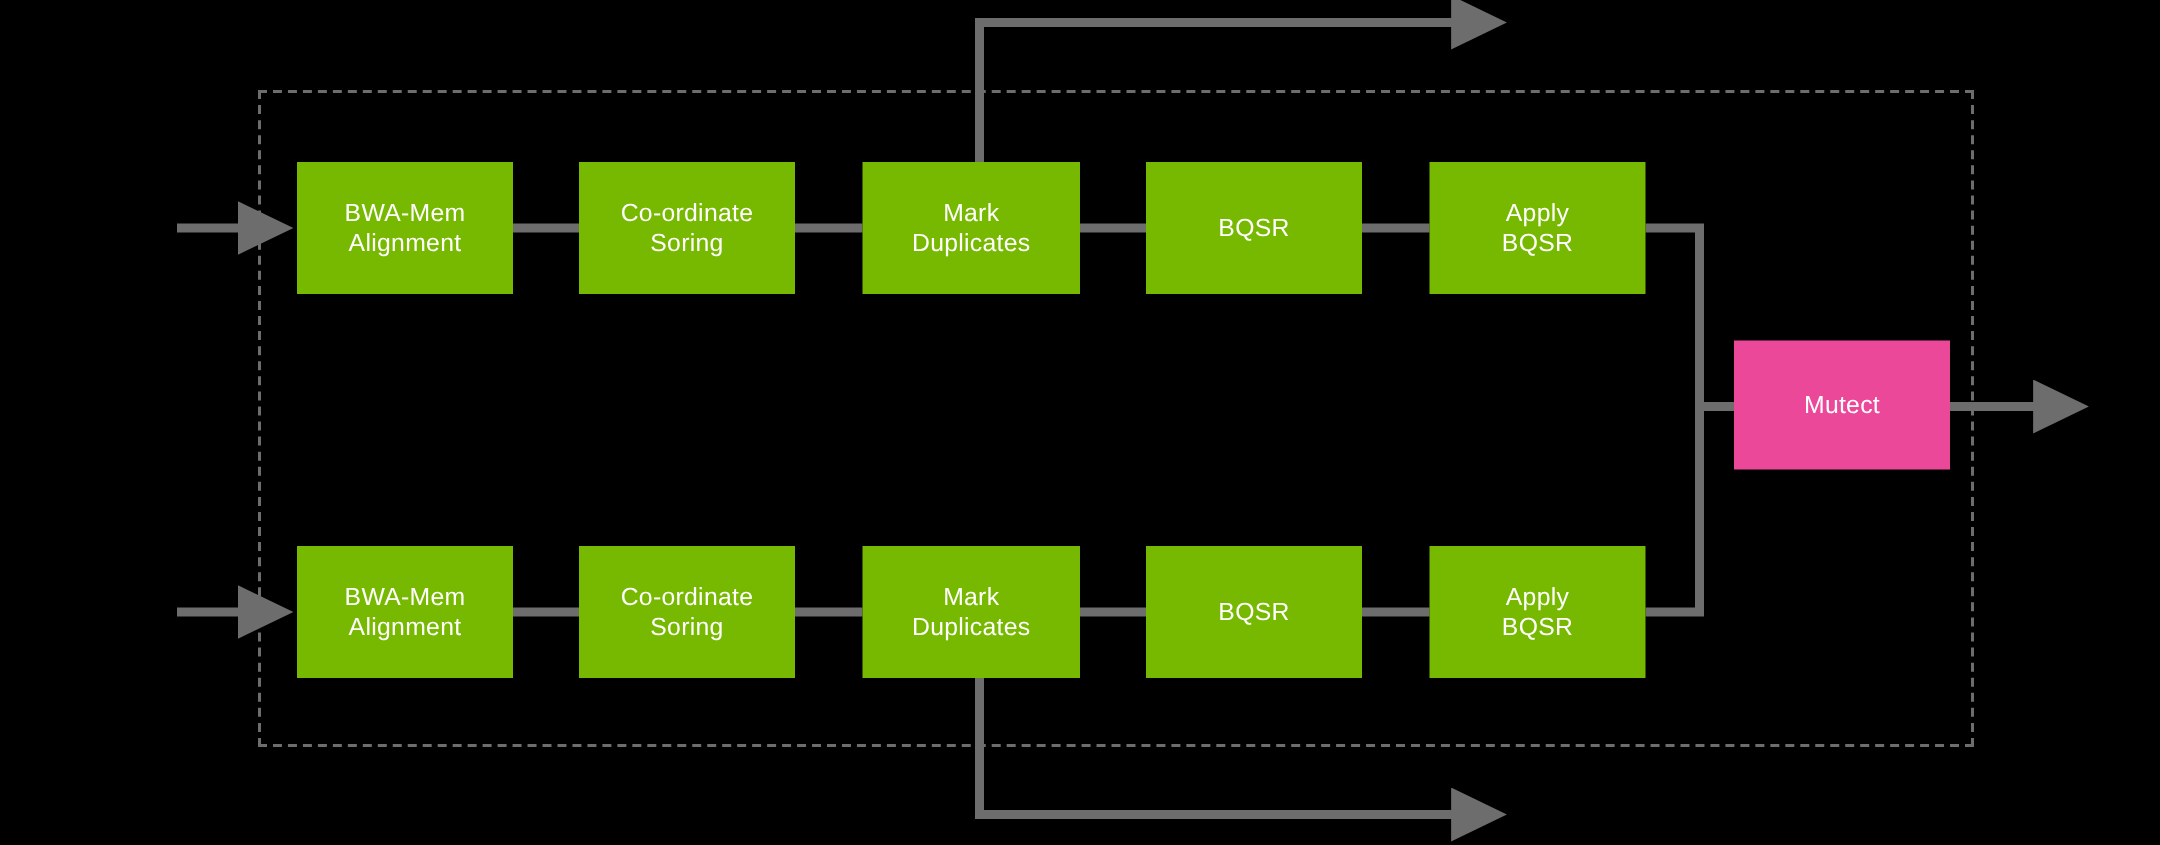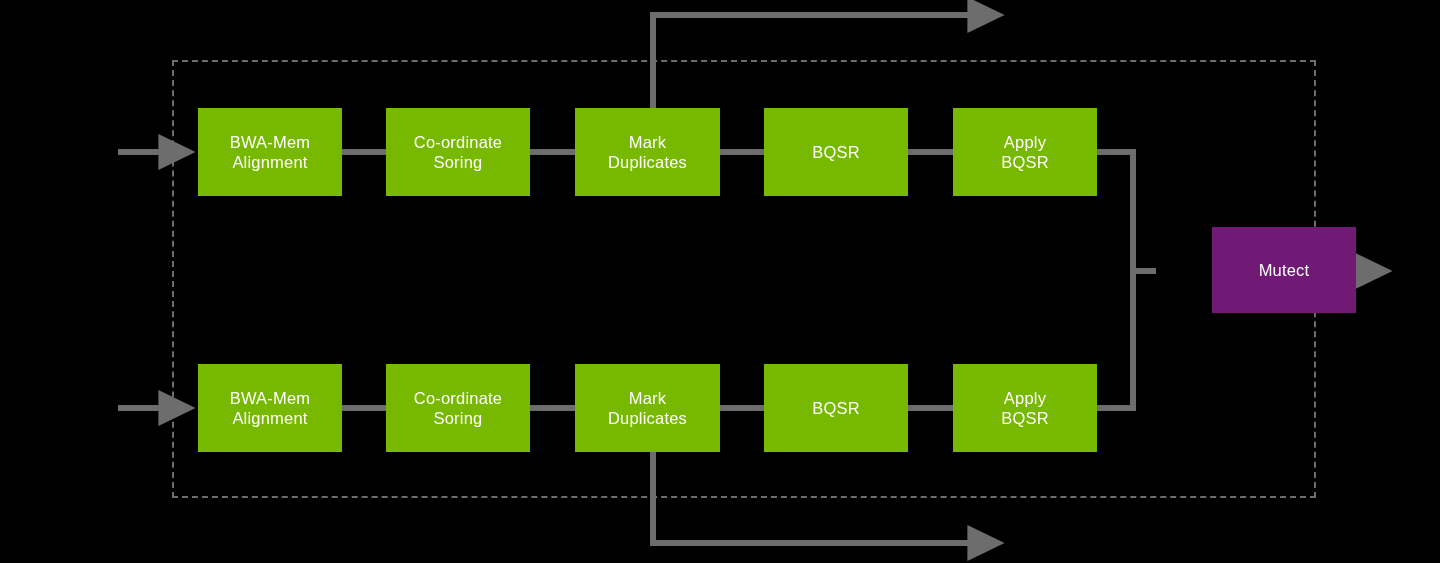--- a/index.html
+++ b/index.html
@@ -115,18 +115,18 @@
         <span class="label">Mark
 Duplicates</span>
       </div>
       <div class="node" style="left: 764px; top: 364px; width: 144px; height: 88px; background: rgb(118, 185, 0); color: rgb(255, 255, 255);">
         <span class="label">BQSR</span>
       </div>
       <div class="node" style="left: 953px; top: 364px; width: 144px; height: 88px; background: rgb(118, 185, 0); color: rgb(255, 255, 255);">
         <span class="label">Apply
 BQSR</span>
       </div>
-      <div class="node" style="left: 1212px; top: 227px; width: 144px; height: 86px; background: #701a75; color: rgb(255, 255, 255);">
+      <div class="node" style="left: 1156px; top: 227px; width: 144px; height: 86px; background: #ec4899; color: rgb(255, 255, 255);">
         <span class="label">Mutect</span>
       </div>
     </div>
 
 </div>
 
 </body></html>

